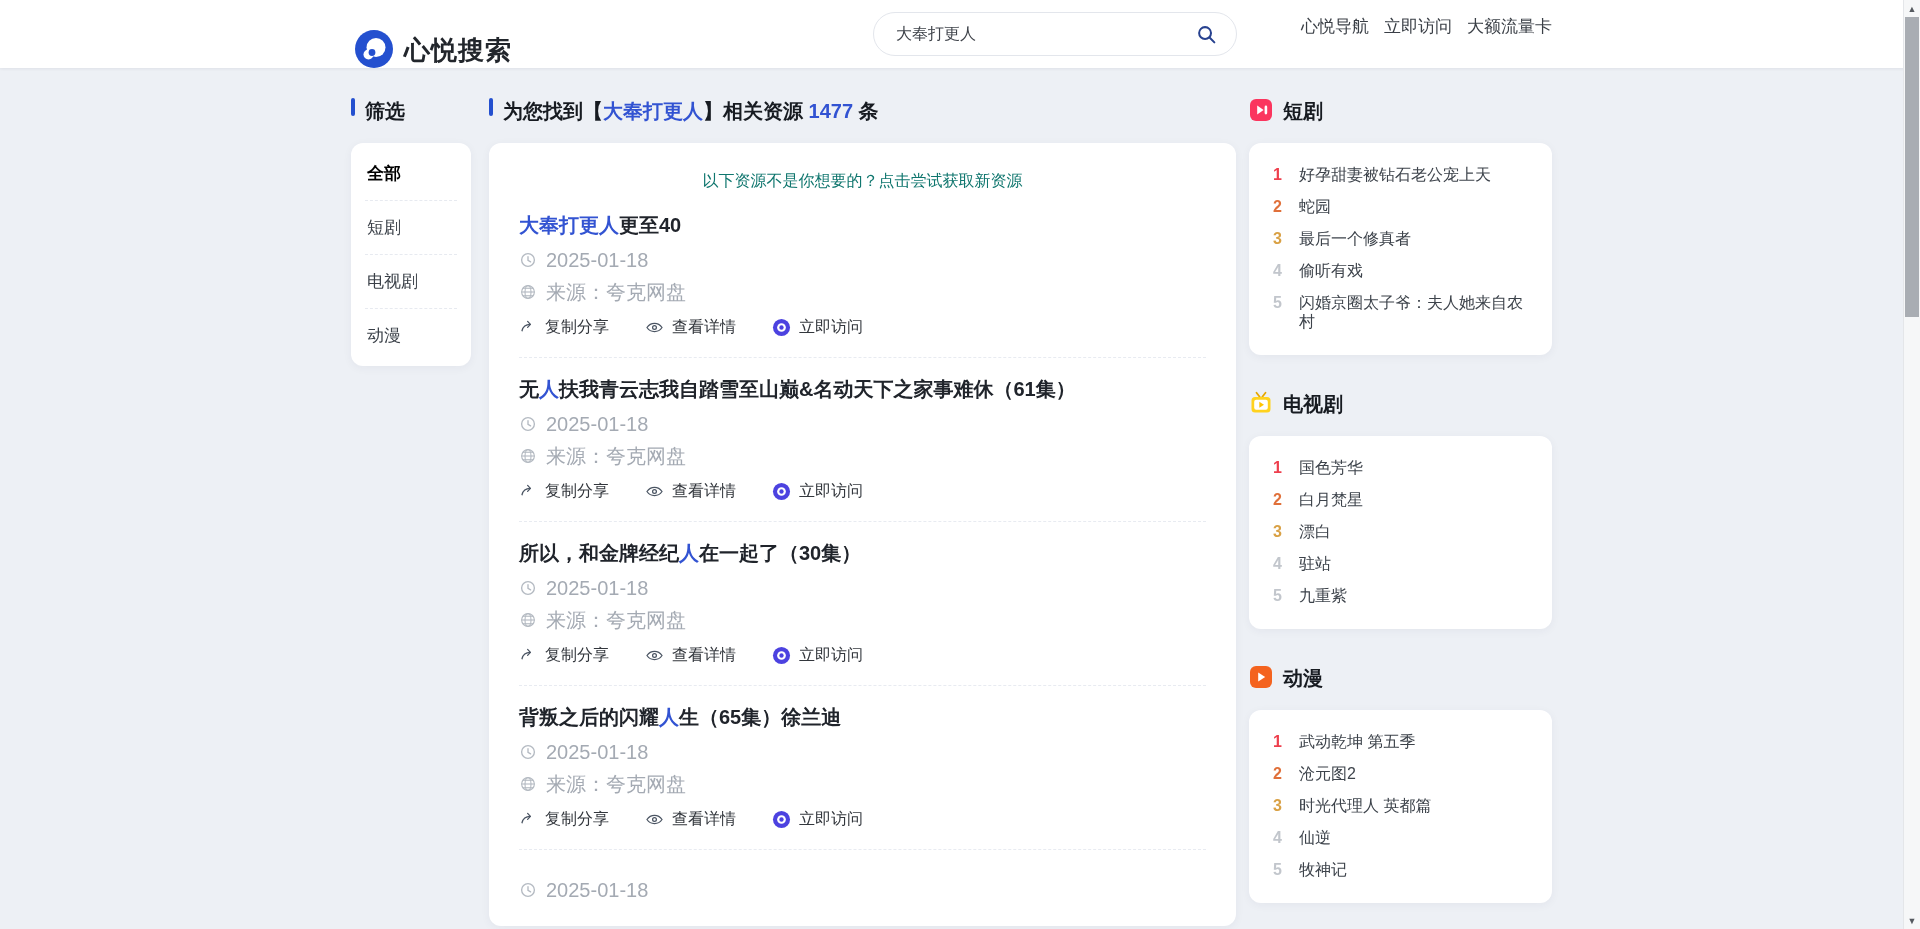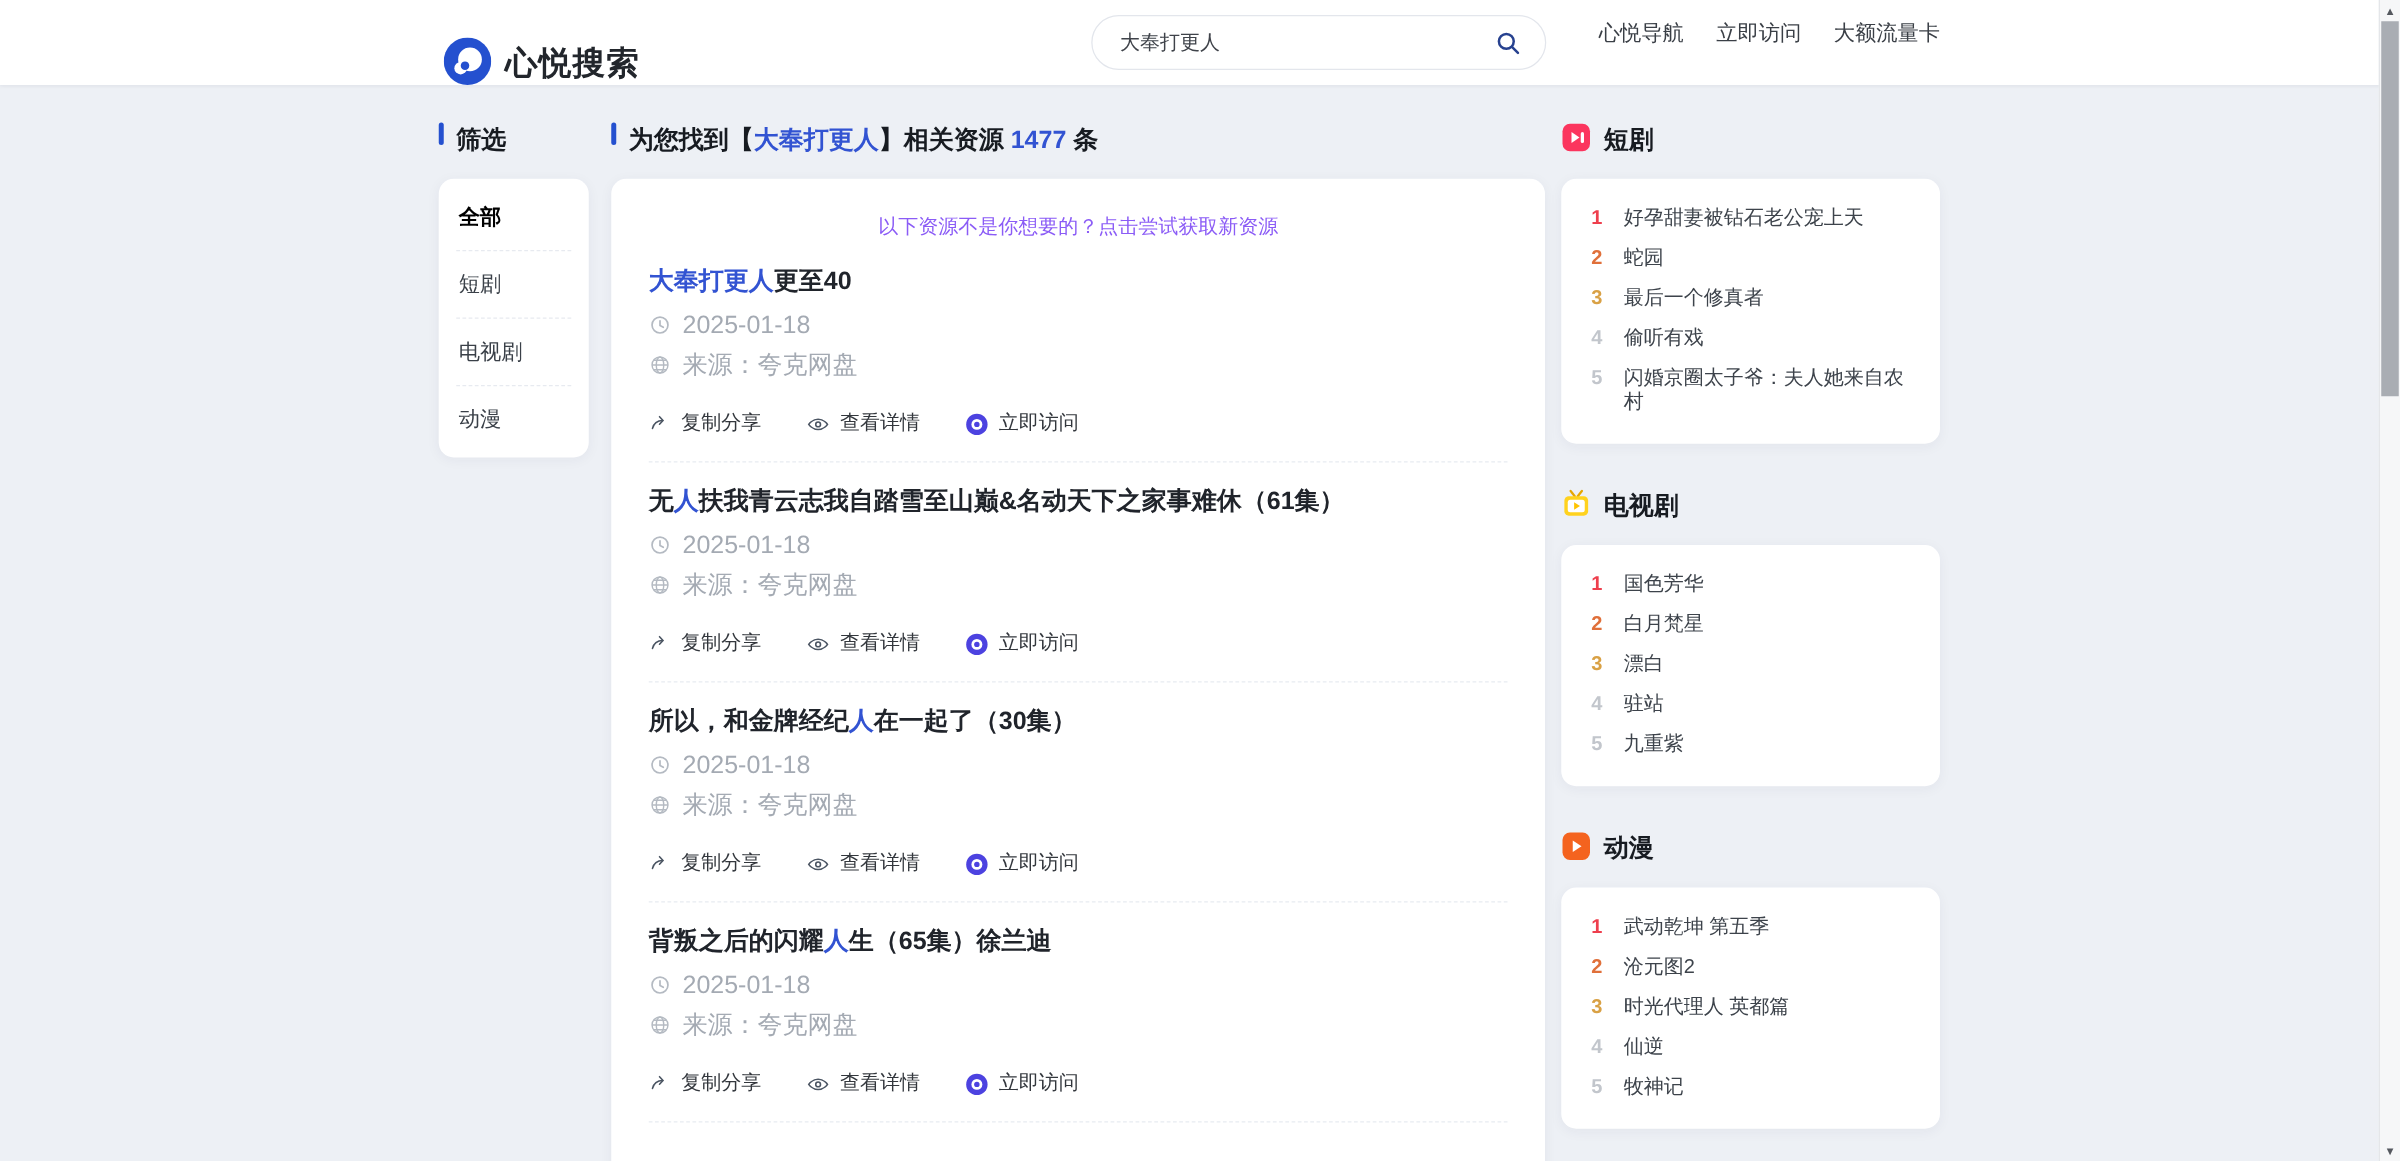--- a/index.html
+++ b/index.html
@@ -9,48 +9,48 @@
     background:#edf0f5;
     font-family:"Liberation Sans","DejaVu Sans",sans-serif;
   }
   
   .app-header { position:relative; height:68px; background:#ffffff; box-shadow:0 1px 3px rgba(25,35,60,.07); z-index:5; }
   .logo { position:absolute; left:355px; top:0; height:68px; display:flex; align-items:flex-end; gap:11px; cursor:pointer; }
   .logo-text { font-size:26px; font-weight:800; color:#22262c; letter-spacing:1px; }
   .search-wrap { position:absolute; left:873px; top:12px; width:364px; height:44px; border:1px solid #e3e6ec; border-radius:22px; background:#fff; display:flex; align-items:center; padding:0 12px 0 20px; }
   .search-input { flex:1; border:none; outline:none; font-size:16px; color:#3f434a; background:transparent; min-width:0; }
   .search-btn { border:none; background:none; padding:2px 6px; cursor:pointer; display:flex; align-items:center; }
-  .top-nav { position:absolute; right:368px; top:0; height:52px; display:flex; align-items:center; gap:26px; }
+  .top-nav { position:absolute; right:368px; top:0; height:52px; display:flex; align-items:center; gap:15px; }
   .top-nav span { font-size:17px; color:#3a3f46; cursor:pointer; white-space:nowrap; }
   
   .content { display:flex; padding:30px 0 0 351px; }
   .col-filter { width:120px; margin-right:18px; flex:none; }
   .col-main   { width:747px; margin-right:13px; flex:none; }
   .col-rank   { width:303px; flex:none; }
   .sec-head { display:flex; align-items:flex-start; gap:10px; height:24px; margin-bottom:21px; font-size:20px; font-weight:700; color:#171b21; }
   .accent-bar { width:4px; height:18px; background:#2450cf; border-radius:2px; flex:none; }
   .card { background:#fff; border-radius:12px; box-shadow:0 2px 10px rgba(30,40,70,.05); }
   
   .filter-card { padding:4px 0; }
   .filter-item { margin:0 14px; padding:15px 2px; font-size:17px; color:#3a4048; cursor:pointer; border-bottom:1px dashed #e7eaf0; }
   .filter-item:last-child { border-bottom:none; }
   .filter-item.active { color:#000000; font-weight:700; }
   
   .results-head { flex-wrap:nowrap; white-space:nowrap; }
   .results-head .blue { color:#3253d2; }
   .results-card { padding:24px 30px 6px; }
-  .notice { text-align:center; color:#8b5cf6; font-size:16px; padding:4px 0 2px; cursor:pointer; }
+  .notice { text-align:center; color:#0f766e; font-size:16px; padding:4px 0 2px; cursor:pointer; }
   .result { padding:18px 0 20px; border-bottom:1px dashed #e8ebf1; }
   .result:first-of-type { padding-top:12px; }
   .result:last-child { border-bottom:none; }
   .r-title { font-size:20px; font-weight:700; color:#20242b; line-height:26px; cursor:pointer; }
   .r-title .hl { color:#3253d2; }
   .r-meta { display:flex; align-items:center; gap:9px; margin-top:12px; color:#a4aab3; font-size:20px; line-height:20px; }
   .r-meta svg { flex:none; }
-  .r-actions { display:flex; align-items:center; gap:36px; margin-top:27px; }
+  .r-actions { display:flex; align-items:center; gap:36px; margin-top:15px; }
   .r-action { display:flex; align-items:center; gap:8px; font-size:16px; color:#33373d; cursor:pointer; line-height:20px; }
   
   .rank-sec { margin-bottom:36px; }
   .rank-icon { width:24px; height:24px; flex:none; display:flex; }
   .rank-card { padding:22px 24px 24px; }
   .rank-item { display:flex; align-items:flex-start; gap:13px; margin-bottom:13px; font-size:16px; line-height:19px; cursor:pointer; }
   .rank-item:last-child { margin-bottom:0; }
   .rank-num { width:13px; font-weight:600; flex:none; text-align:left; }
   .rk1 { color:#ee3f4d; } .rk2 { color:#e0703a; } .rk3 { color:#d9a145; } .rkx { color:#c2c6cc; }
   .rank-label { color:#3d434b; }

